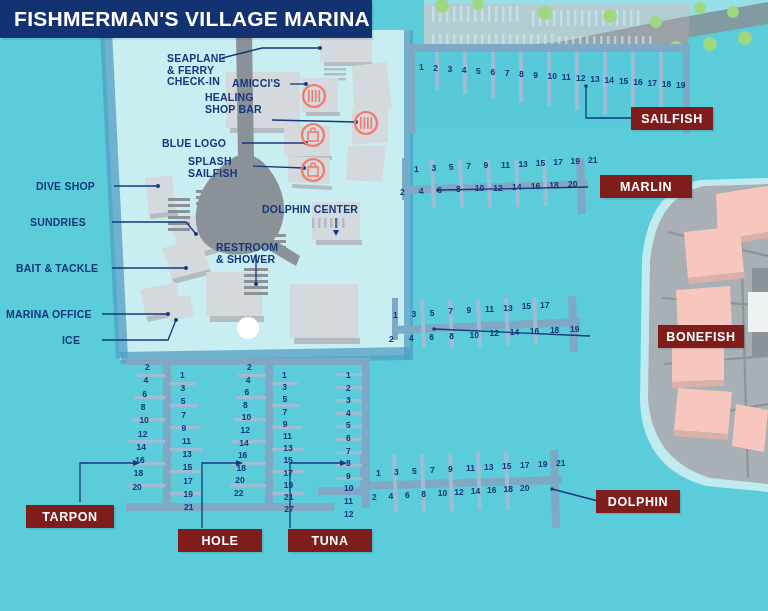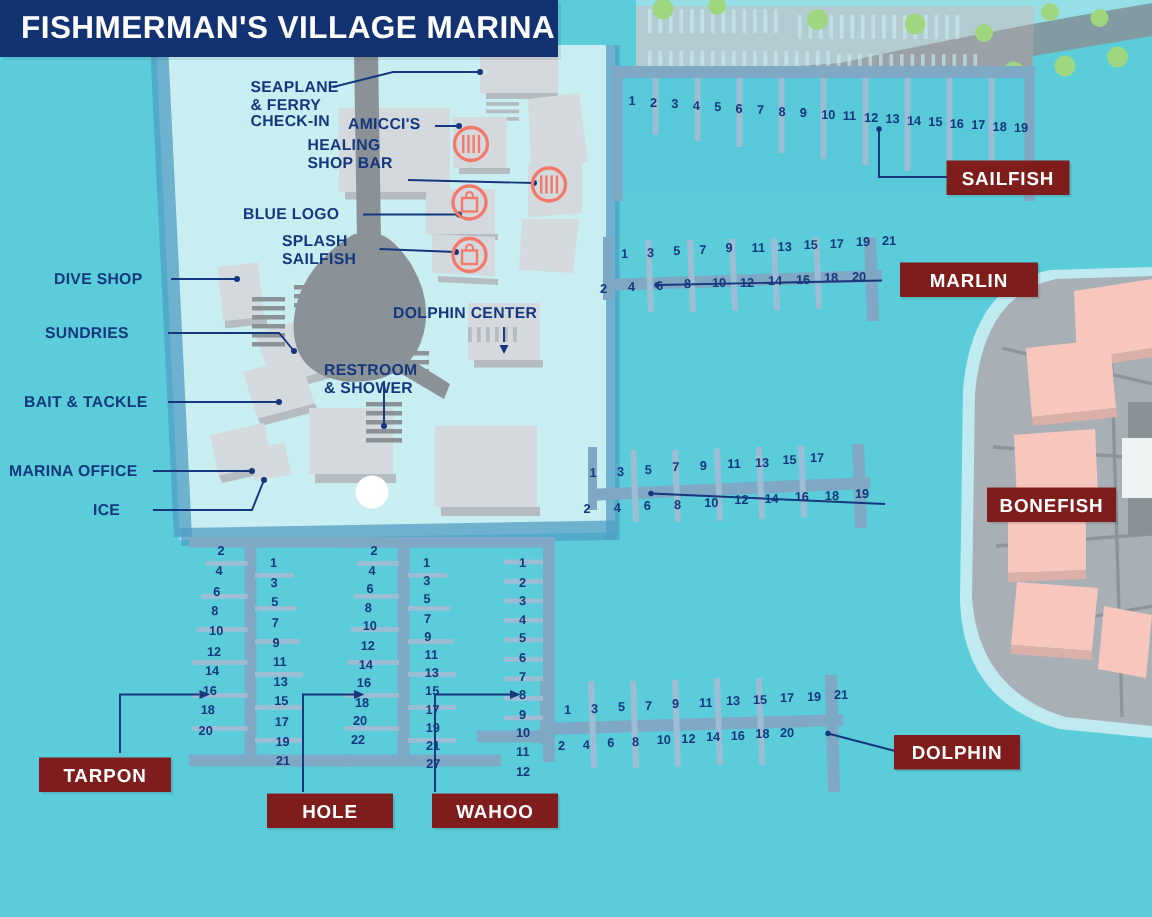--- a/index.html
+++ b/index.html
@@ -503,21 +503,21 @@
 <div class="poi" style="left:16px;top:263px;width:94px;">BAIT &amp; TACKLE</div>
 <div class="poi" style="left:6px;top:309px;width:94px;">MARINA OFFICE</div>
 <div class="poi" style="left:62px;top:335px;width:38px;">ICE</div>
 
 <div class="plaque" style="left:631px;top:107px;width:82px;">SAILFISH</div>
 <div class="plaque" style="left:600px;top:175px;width:92px;">MARLIN</div>
 <div class="plaque" style="left:622px;top:325px;width:86px;margin-left:36px;">BONEFISH</div>
 <div class="plaque" style="left:596px;top:490px;width:84px;">DOLPHIN</div>
 <div class="plaque" style="left:26px;top:505px;width:88px;">TARPON</div>
 <div class="plaque" style="left:178px;top:529px;width:84px;">HOLE</div>
-<div class="plaque" style="left:288px;top:529px;width:84px;">WAHOO</div>
+<div class="plaque" style="left:288px;top:529px;width:84px;">TUNA</div>
 
 <div id="slips">
     <div class="slip" style="left: 419px; top: 62px;">1</div>
     <div class="slip" style="left: 433.278px; top: 63px;">2</div>
     <div class="slip" style="left: 447.556px; top: 64px;">3</div>
     <div class="slip" style="left: 461.833px; top: 65px;">4</div>
     <div class="slip" style="left: 476.111px; top: 66px;">5</div>
     <div class="slip" style="left: 490.389px; top: 67px;">6</div>
     <div class="slip" style="left: 504.667px; top: 68px;">7</div>
     <div class="slip" style="left: 518.944px; top: 69px;">8</div>

